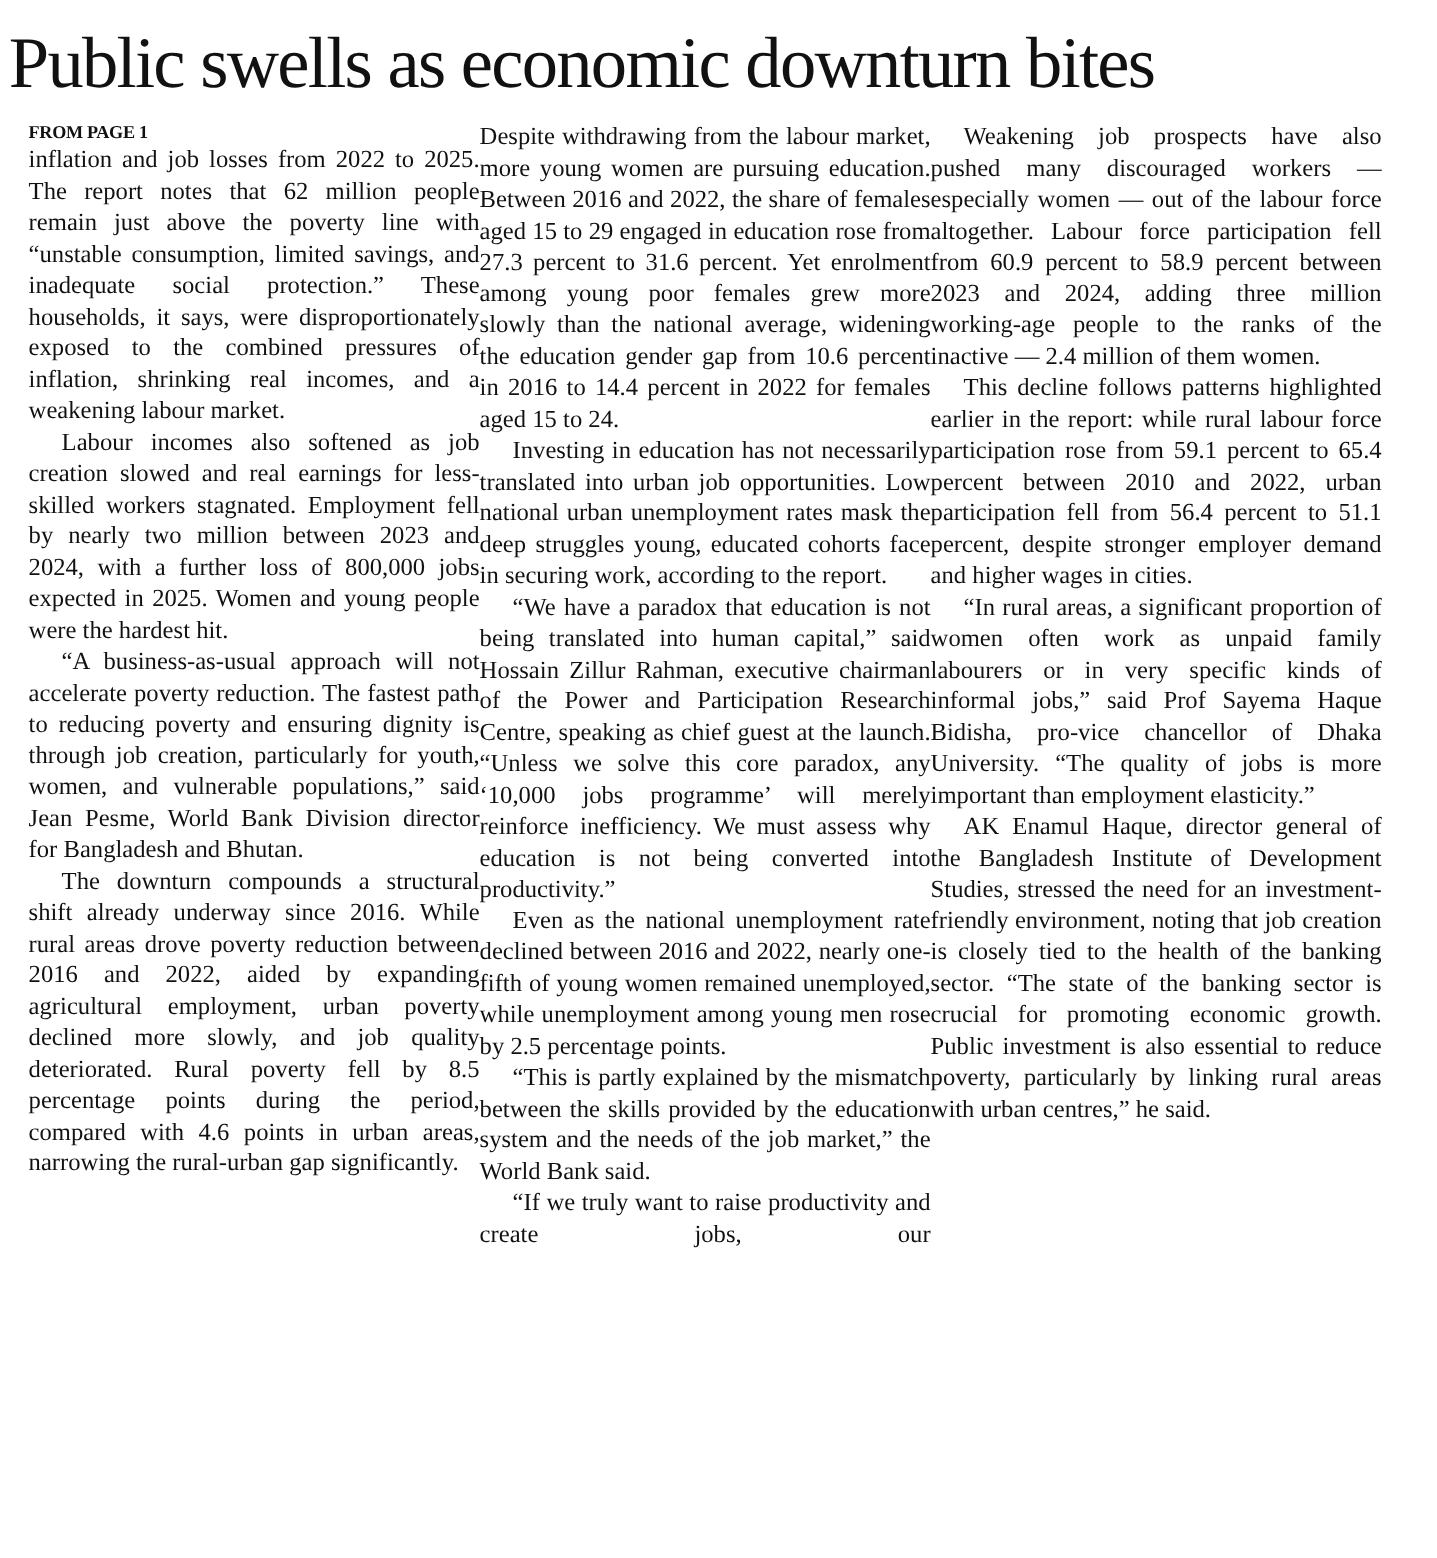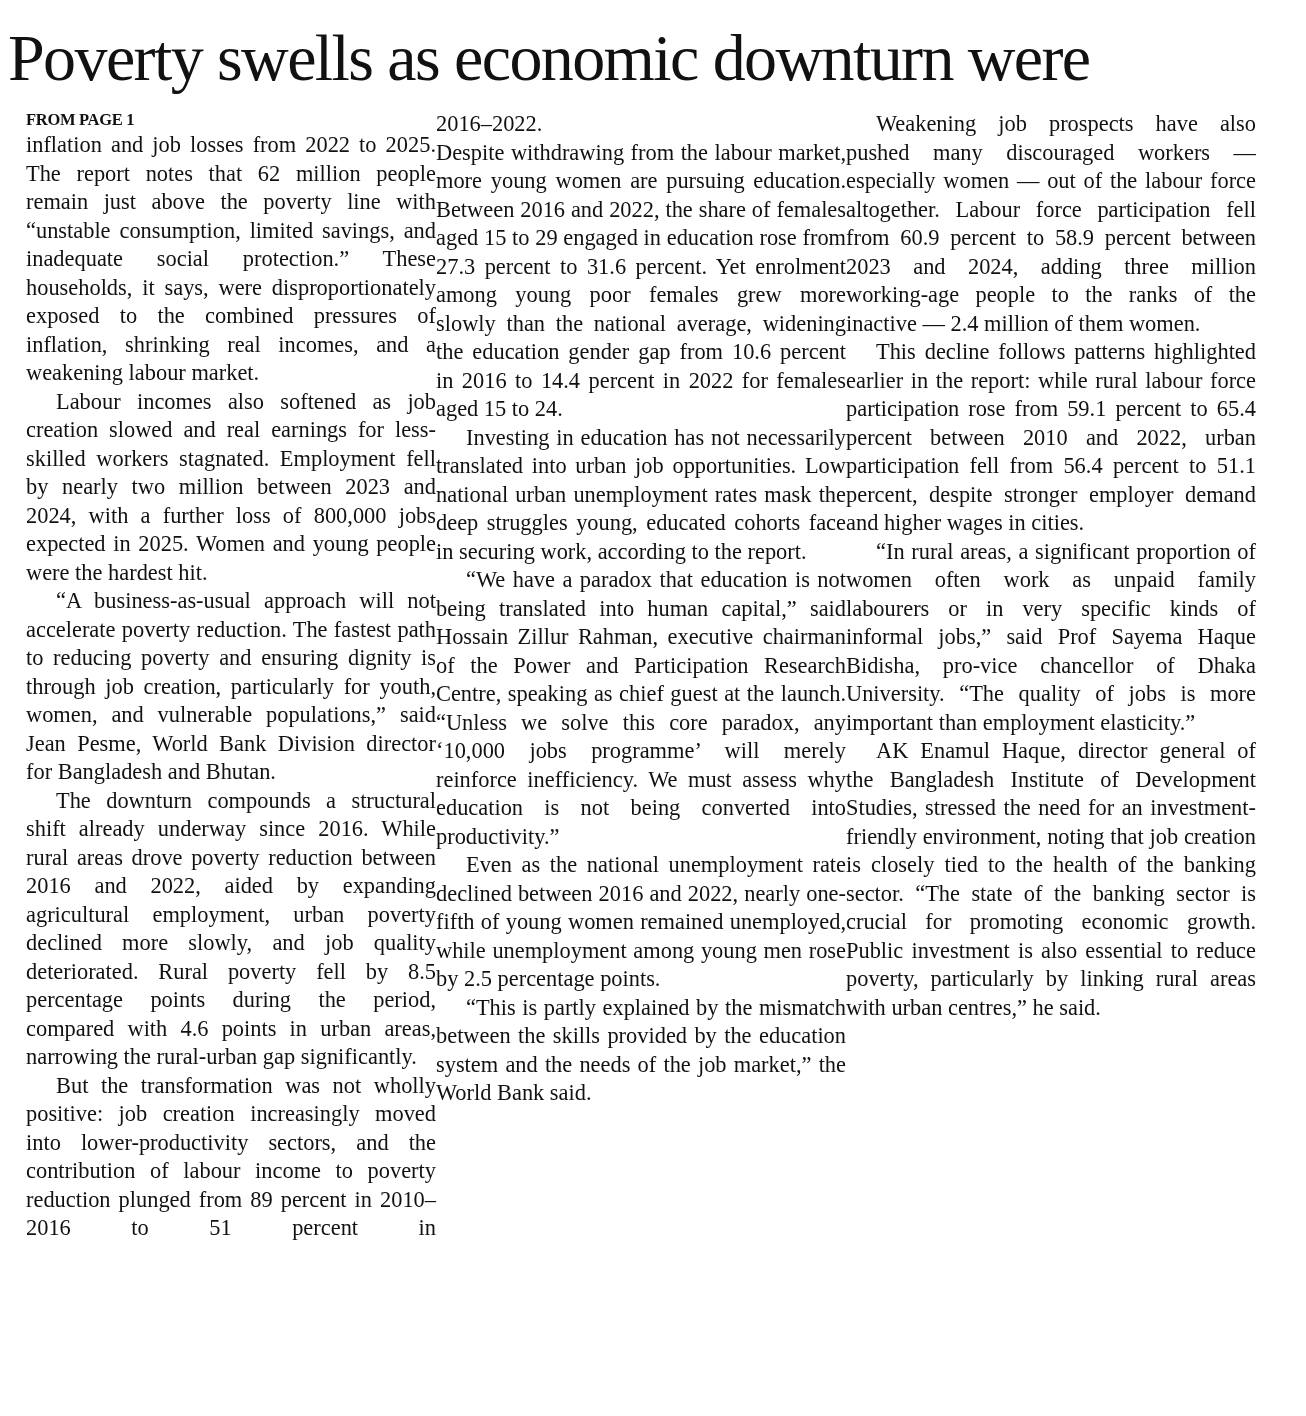--- a/index.html
+++ b/index.html
@@ -69,40 +69,39 @@
       letter-spacing: -0.3px;
       text-transform: uppercase;
     }
     .col p.continues {
       text-align-last: justify;
     }
   </style>
 </head>
 <body>
 
-<h1 class="headline">Poverty swells as economic downturn were</h1>
+<h1 class="headline">Public swells as economic downturn bites</h1>
 
 <div class="columns">
 
   <div class="col">
     <div class="kicker">FROM PAGE 1</div>
     <p class="no-indent">inflation and job losses from 2022 to 2025. The report notes that 62 million people remain just above the poverty line with “unstable consumption, limited savings, and inadequate social protection.” These households, it says, were disproportionately exposed to the combined pressures of inflation, shrinking real incomes, and a weakening labour market.</p>
     <p>Labour incomes also softened as job creation slowed and real earnings for less-skilled workers stagnated. Employment fell by nearly two million between 2023 and 2024, with a further loss of 800,000 jobs expected in 2025. Women and young people were the hardest hit.</p>
     <p>“A business-as-usual approach will not accelerate poverty reduction. The fastest path to reducing poverty and ensuring dignity is through job creation, particularly for youth, women, and vulnerable populations,” said Jean Pesme, World Bank Division director for Bangladesh and Bhutan.</p>
     <p>The downturn compounds a structural shift already underway since 2016. While rural areas drove poverty reduction between 2016 and 2022, aided by expanding agricultural employment, urban poverty declined more slowly, and job quality deteriorated. Rural poverty fell by 8.5 percentage points during the period, compared with 4.6 points in urban areas, narrowing the rural-urban gap significantly.</p>
-    <p class="continues">But the transformation was not wholly positive: job creation increasingly moved into lower-productivity sectors, and the contribution of labour income to poverty reduction plunged from 89 percent in 2010–2016 to 51 percent in</p>
   </div>
 
   <div class="col">
-    <p class="no-indent">2016–2022.</p>
     <p class="no-indent">Despite withdrawing from the labour market, more young women are pursuing education. Between 2016 and 2022, the share of females aged 15 to 29 engaged in education rose from 27.3 percent to 31.6 percent. Yet enrolment among young poor females grew more slowly than the national average, widening the education gender gap from 10.6 percent in 2016 to 14.4 percent in 2022 for females aged 15 to 24.</p>
     <p>Investing in education has not necessarily translated into urban job opportunities. Low national urban unemployment rates mask the deep struggles young, educated cohorts face in securing work, according to the report.</p>
     <p>“We have a paradox that education is not being translated into human capital,” said Hossain Zillur Rahman, executive chairman of the Power and Participation Research Centre, speaking as chief guest at the launch. “Unless we solve this core paradox, any ‘10,000 jobs programme’ will merely reinforce inefficiency. We must assess why education is not being converted into productivity.”</p>
     <p class="condensed-first">Even as the national unemployment rate declined between 2016 and 2022, nearly one-fifth of young women remained unemployed, while unemployment among young men rose by 2.5 percentage points.</p>
     <p>“This is partly explained by the mismatch between the skills provided by the education system and the needs of the job market,” the World Bank said.</p>
+    <p class="continues">“If we truly want to raise productivity and create jobs, our</p>
   </div>
 
   <div class="col">
     <p>Weakening job prospects have also pushed many discouraged workers — especially women — out of the labour force altogether. Labour force participation fell from 60.9 percent to 58.9 percent between 2023 and 2024, adding three million working-age people to the ranks of the inactive — 2.4 million of them women.</p>
     <p>This decline follows patterns highlighted earlier in the report: while rural labour force participation rose from 59.1 percent to 65.4 percent between 2010 and 2022, urban participation fell from 56.4 percent to 51.1 percent, despite stronger employer demand and higher wages in cities.</p>
     <p>“In rural areas, a significant proportion of women often work as unpaid family labourers or in very specific kinds of informal jobs,” said Prof Sayema Haque Bidisha, pro-vice chancellor of Dhaka University. “The quality of jobs is more important than employment elasticity.”</p>
     <p>AK Enamul Haque, director general of the Bangladesh Institute of Development Studies, stressed the need for an investment-friendly environment, noting that job creation is closely tied to the health of the banking sector. “The state of the banking sector is crucial for promoting economic growth. Public investment is also essential to reduce poverty, particularly by linking rural areas with urban centres,” he said.</p>
   </div>
 
 </div>

